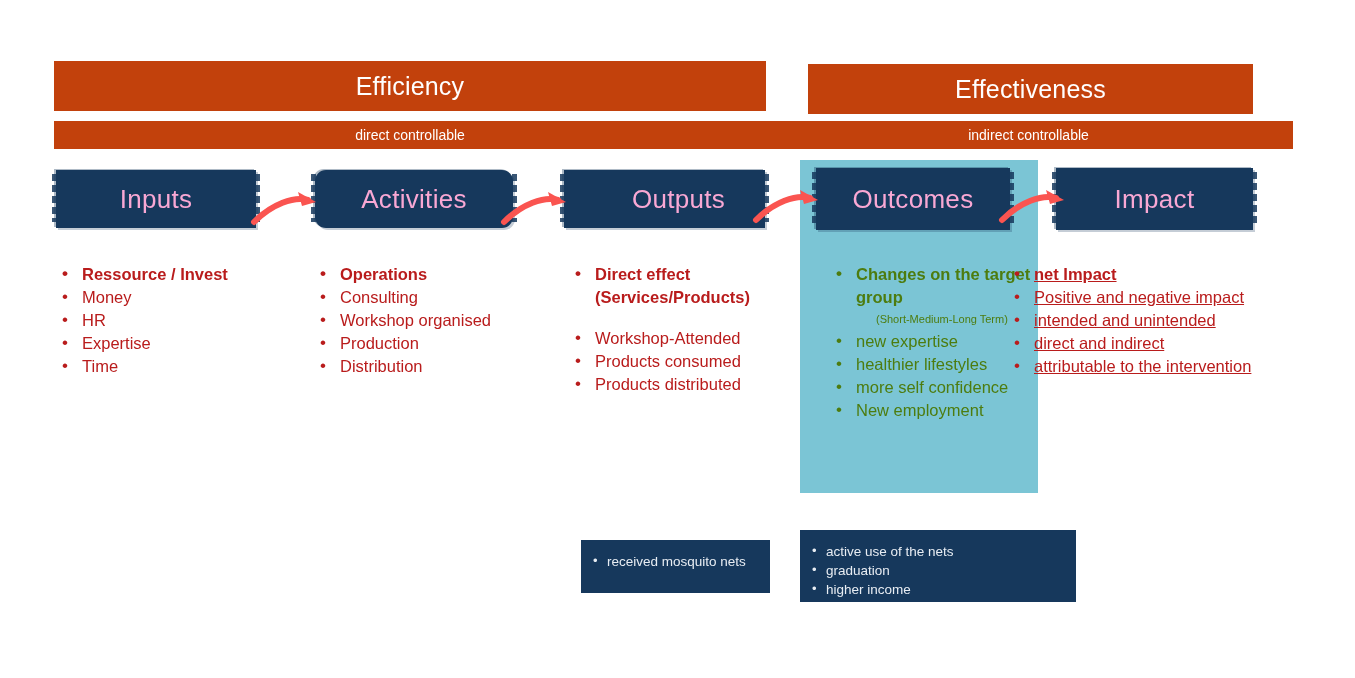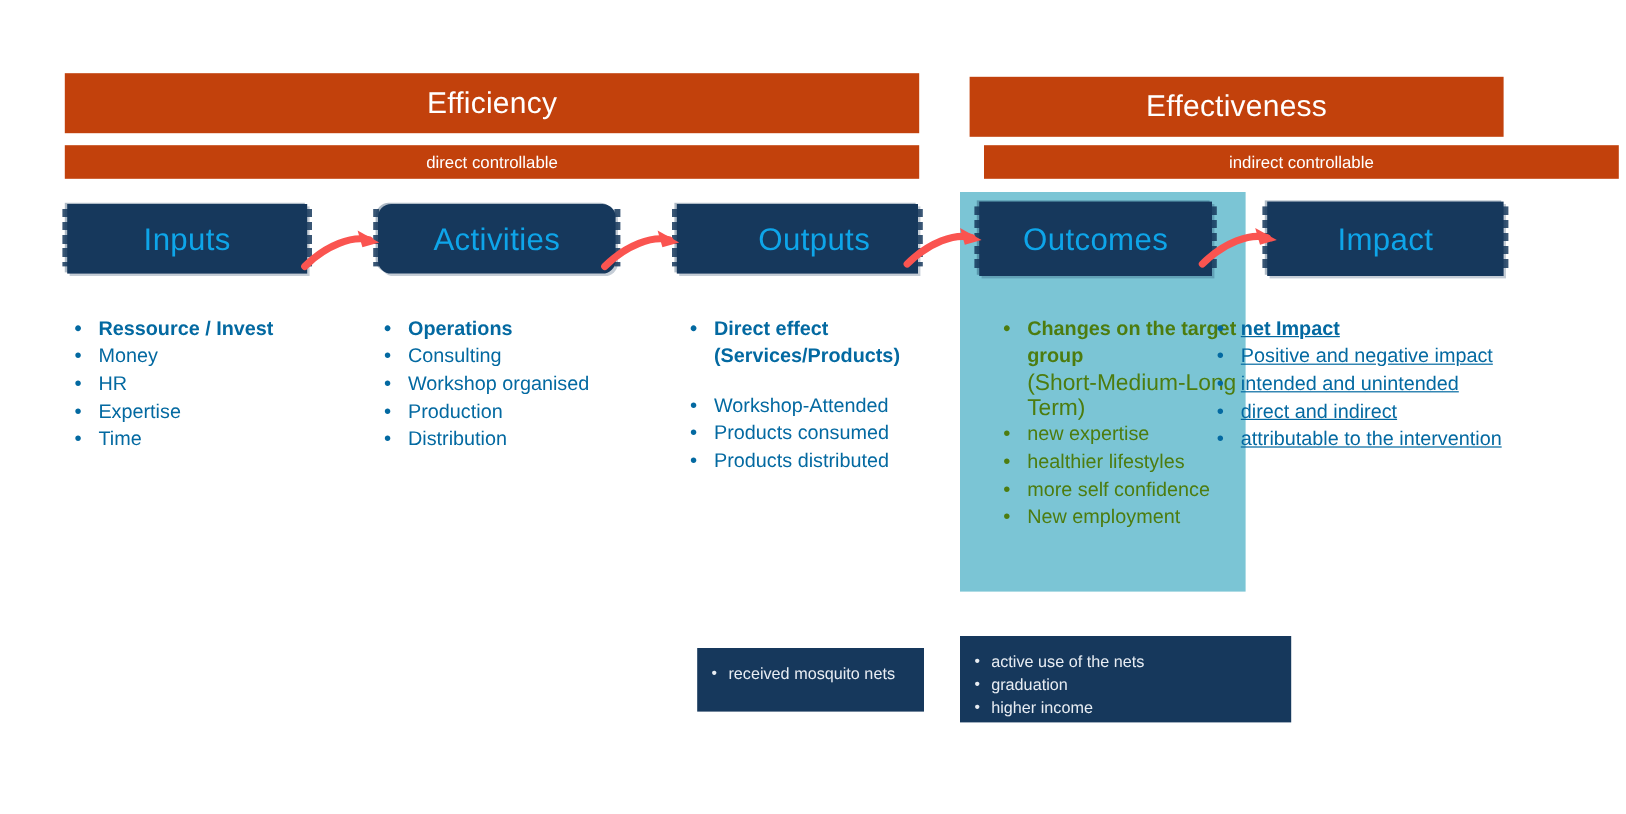--- a/index.html
+++ b/index.html
@@ -21,35 +21,35 @@
     justify-content: center;
     text-align: center;
     white-space: nowrap;
   }
   .banner-main { font-size: 25px; font-weight: 400; letter-spacing: .2px; }
   .banner-sub  { font-size: 14px; font-weight: 400; }
 
   #banner-efficiency      { left:54px;  top:61px;  width:712px; height:50px; }
   #banner-direct          { left:54px;  top:121px; width:712px; height:28px; }
   #banner-effectiveness   { left:808px; top:64px;  width:445px; height:50px; }
-  #banner-indirect        { left:820px; top:121px; width:529px; height:28px; }
+  #banner-indirect        { left:764px; top:121px; width:529px; height:28px; }
 
   
   #outcome-panel {
     position: absolute;
     left: 800px; top: 160px;
     width: 238px; height: 333px;
     background: #7BC5D5;
   }
 
   
   .stage-box {
     position: absolute;
     background: #16385C;
-    color: #0ea5e9;
+    color: #f9a8d4;
     display: flex;
     align-items: center;
     justify-content: center;
     font-size: 26px;
     font-weight: 400;
     letter-spacing: .3px;
     box-shadow: -2px -1px 0 0 rgba(22,56,92,.35), 2px 2px 0 0 rgba(22,56,92,.25);
   }
   
   .stage-box::before,
@@ -75,41 +75,41 @@
   
   .arrow { position: absolute; pointer-events: none; }
   #arrow-1 { left:250px; top:176px; }
   #arrow-2 { left:500px; top:176px; }
   #arrow-3 { left:752px; top:174px; }
   #arrow-4 { left:998px; top:174px; }
 
   
   .col-list {
     position: absolute;
-    color: #0369a1;
+    color: #b91c1c;
     font-size: 16.5px;
     line-height: 23px;
   }
   .col-list ul { list-style: none; }
   .col-list li {
     position: relative;
     padding-left: 22px;
     margin-bottom: 0px;
   }
   .col-list li::before {
     content: "\2022";
     position: absolute;
     left: 2px;
     top: -1px;
     font-size: 17px;
     line-height: 23px;
   }
   .col-list li.bold { font-weight: 700; }
   .col-list li.gap  { margin-top: 18px; }
-  .sub-note { font-weight: 400; font-size: 19px; display:block; line-height:21px; }
+  .sub-note { font-weight: 400; font-size: 11px; display:block; line-height:21px;margin-left:20px; }
 
   #list-inputs     { left:60px;   top:263px; width:235px; }
   #list-activities { left:318px;  top:263px; width:245px; }
   #list-outputs    { left:573px;  top:263px; width:225px; }
   #list-outcomes   { left:834px;  top:263px; width:225px; color:#4d7c0f; }
   #list-impact     { left:1012px; top:263px; width:290px;text-decoration:underline; }
 
   
   .note-box {
     position: absolute;

